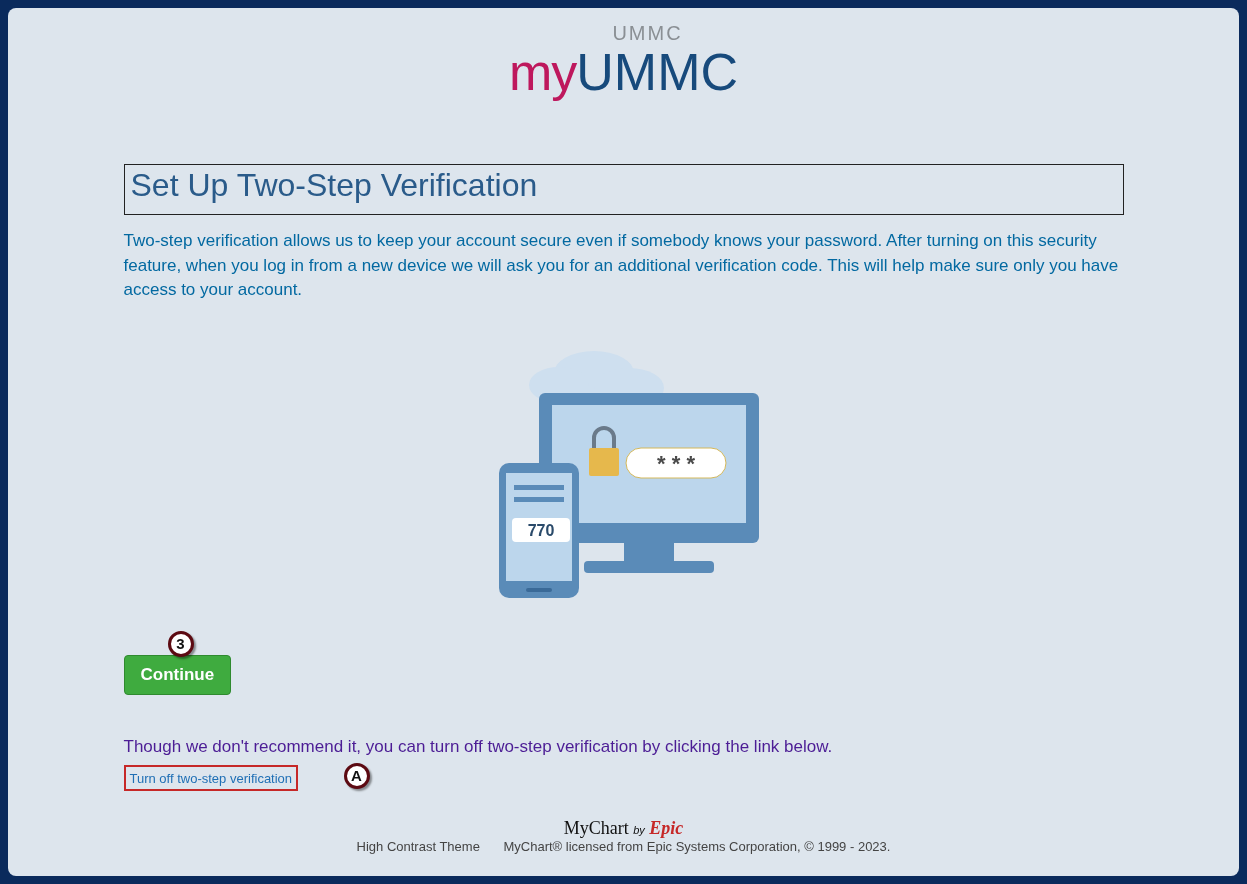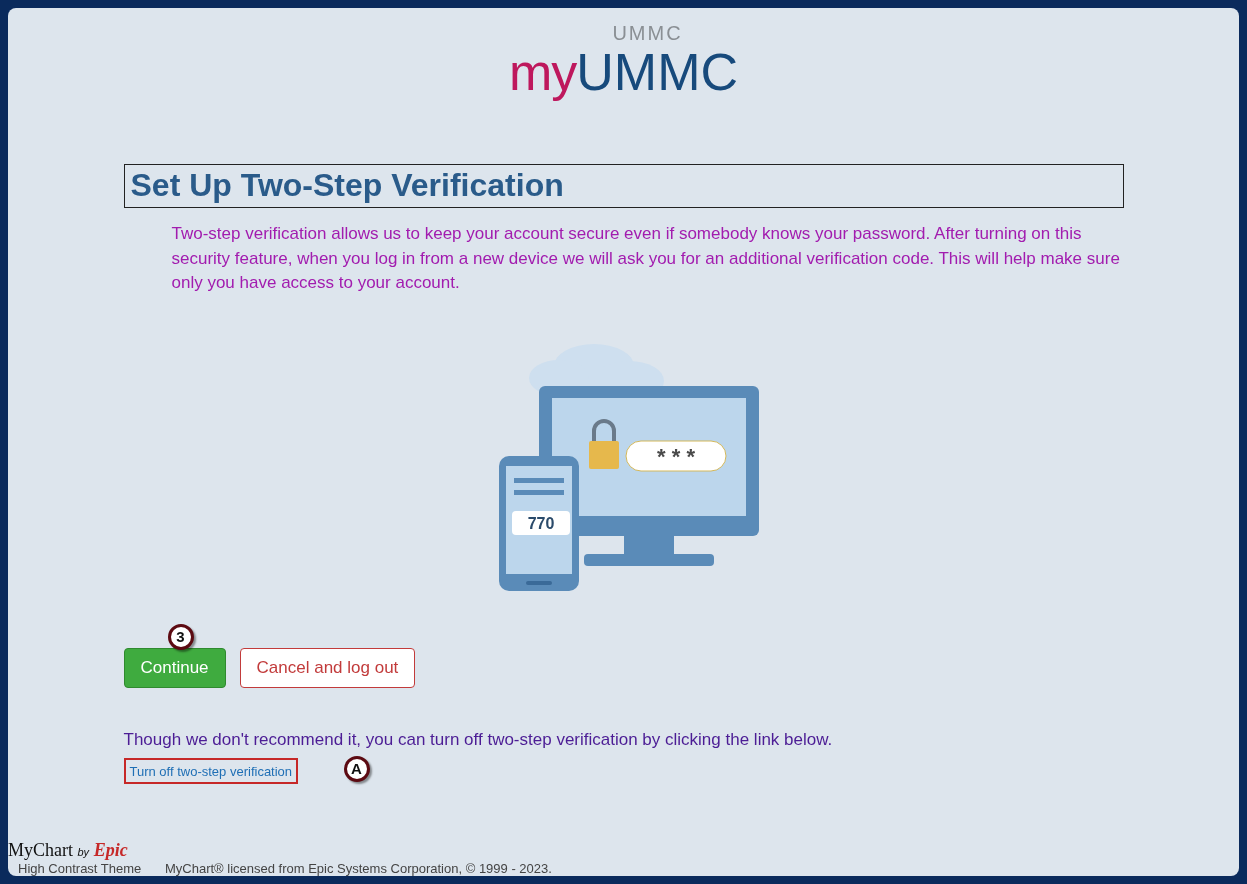--- a/index.html
+++ b/index.html
@@ -41,49 +41,49 @@
     color: #174a7c;
     font-weight: 400;
     letter-spacing: 0px;
   }
   .main {
     width: 1000px;
     margin: 62px auto 0 auto;
   }
   .heading {
     border: 1px solid #222;
-    padding: 2px 6px 3px 6px;
+    padding: 2px 6px 10px 6px;
     color: #2a5b8a;
     font-size: 32px;
-    font-weight: 700;
+    font-weight: 400;
   }
   .description {
-    color: #a21caf;
+    color: #0369a1;
     font-size: 17px;
     line-height: 1.45;
     margin-top: 14px;
-    margin-left: 48px;
   }
   .illustration {
     text-align: center;
     margin: 40px 0 48px 0;
   }
   .illustration svg { width: 320px; height: 260px; }
   .button-row {
     display: flex;
     gap: 14px;
     align-items: center;
     position: relative;
   }
   .btn {
     font-size: 17px;
     padding: 9px 16px;
     border-radius: 4px;
     cursor: pointer;
     font-family: inherit;
+    font-weight: bold;
   }
   .btn-primary {
     background: #3fab3f;
     color: #fff;
     border: 1px solid #2f8a2f;
   }
   .btn-secondary {
     background: #fff;
     color: #c23b3b;
     border: 1px solid #c23b3b;
@@ -117,24 +117,24 @@
     font-size: 15px;
     display: flex;
     align-items: center;
     justify-content: center;
     box-shadow: 2px 2px 2px rgba(0,0,0,.4);
   }
   .annot-3 { top: -24px; left: 44px; }
   .annot-a { top: -4px; left: 218px; }
   .footer {
     position: absolute;
-    bottom: 0;
+    bottom: 22px;
     left: 0;
     width: 100%;
-    text-align: left;
+    text-align: center;
     font-size: 13px;
     color: #333;
   }
   .footer-brand {
     font-family: "Brush Script MT", cursive;
     font-size: 18px;
     color: #111;
   }
   .footer-brand .by { font-family: Arial; font-size: 11px; font-style: italic; }
   .footer-brand .epic { color: #c62828; font-weight: 700; font-style: italic; }
@@ -180,21 +180,20 @@
         <rect x="50" y="154" width="50" height="5" fill="#5a8bb8"></rect>
 
         <rect x="48" y="175" width="58" height="24" rx="4" fill="#fff"></rect>
         <text x="77" y="193" text-anchor="middle" font-size="16" font-weight="700" fill="#2a4a6a" font-family="Arial">770</text>
       </svg>
     </div>
 
     <div class="button-row">
       <div class="annotation annot-3">3</div>
       <button class="btn btn-primary">Continue</button>
-      <button class="btn btn-secondary">Cancel and log out</button>
     </div>
 
     <p class="note-text">Though we don't recommend it, you can turn off two-step verification by clicking the link below.</p>
 
     <div class="link-box">
       <a href="#">Turn off two-step verification</a>
       <div class="annotation annot-a">A</div>
     </div>
   </div>
 

